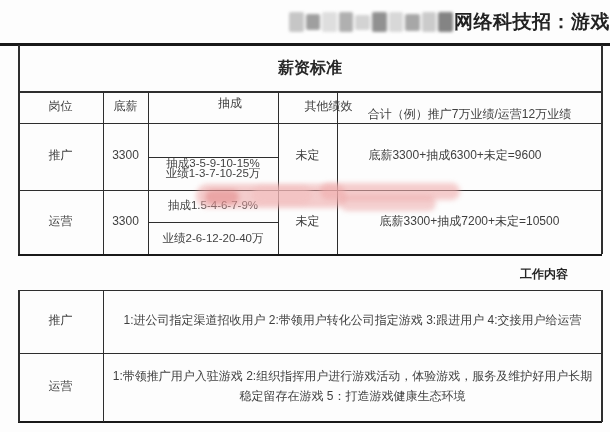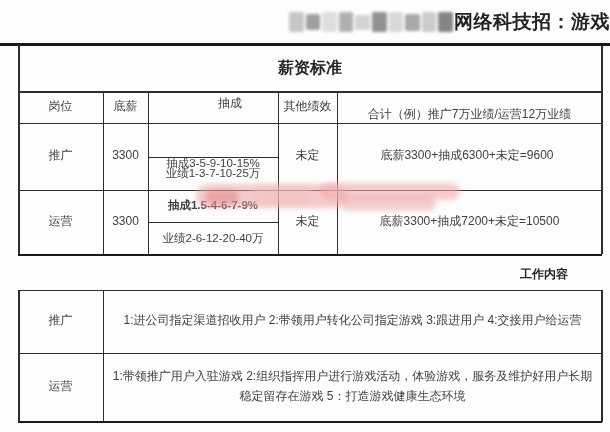--- a/index.html
+++ b/index.html
@@ -73,33 +73,33 @@
   <div class="vline" style="left:278px;top:91px;width:1.2px;height:163px;"></div>
   <div class="vline" style="left:337px;top:91px;width:1.2px;height:163px;"></div>
   <div class="hline" style="left:148px;top:156.5px;width:130px;height:1.2px;"></div>
   <div class="hline" style="left:148px;top:221.5px;width:130px;height:1.2px;"></div>
 
   <div class="cell section-title" style="left:18px;top:45px;width:584px;height:46px;font-size:16px;">薪资标准</div>
 
   <div class="cell" style="left:18px;top:92px;width:85px;height:30px;">岗位</div>
   <div class="cell" style="left:103px;top:92px;width:45px;height:30px;">底薪</div>
   <div class="cell" style="left:165px;top:92px;width:130px;height:24px;">抽成</div>
-  <div class="cell" style="left:278px;top:92px;width:59px;height:30px;">其他绩效</div>
+  <div class="cell" style="left:278px;top:92px;width:59px;height:30px;padding-left:21px;">其他绩效</div>
   <div class="cell" style="left:337px;top:92px;width:265px;height:46px;">合计（例）推广7万业绩/运营12万业绩</div>
 
   <div class="cell" style="left:18px;top:123px;width:85px;height:66px;">推广</div>
   <div class="cell" style="left:103px;top:123px;width:45px;height:66px;">3300</div>
   <div class="cell small-note" style="left:148px;top:123px;width:130px;height:33px;margin-top:24px;">抽成3-5-9-10-15%</div>
   <div class="cell small-note" style="left:148px;top:157px;width:130px;height:32px;">业绩1-3-7-10-25万</div>
   <div class="cell" style="left:278px;top:123px;width:59px;height:66px;">未定</div>
-  <div class="cell" style="left:337px;top:123px;width:236px;height:66px;padding-left:12px;">底薪3300+抽成6300+未定=9600</div>
+  <div class="cell" style="left:337px;top:123px;width:236px;height:66px;">底薪3300+抽成6300+未定=9600</div>
 
   <div class="cell" style="left:18px;top:190px;width:85px;height:64px;">运营</div>
   <div class="cell" style="left:103px;top:190px;width:45px;height:64px;">3300</div>
-  <div class="cell small-note" style="left:148px;top:190px;width:130px;height:31px;font-weight:bold;">抽成1.5-4-6-7-9%</div>
+  <div class="cell small-note" style="left:148px;top:190px;width:130px;height:31px;">抽成1.5-4-6-7-9%</div>
   <div class="cell small-note" style="left:148px;top:222px;width:130px;height:32px;">业绩2-6-12-20-40万</div>
   <div class="cell" style="left:278px;top:190px;width:59px;height:64px;">未定</div>
   <div class="cell" style="left:337px;top:190px;width:265px;height:64px;">底薪3300+抽成7200+未定=10500</div>
 
   <div class="pink-blob pb1"></div>
   <div class="pink-blob pb2"></div>
   <div class="pink-blob pb3"></div>
   <div class="pink-blob pb4"></div>
   <div class="pink-blob pb5"></div>
 

